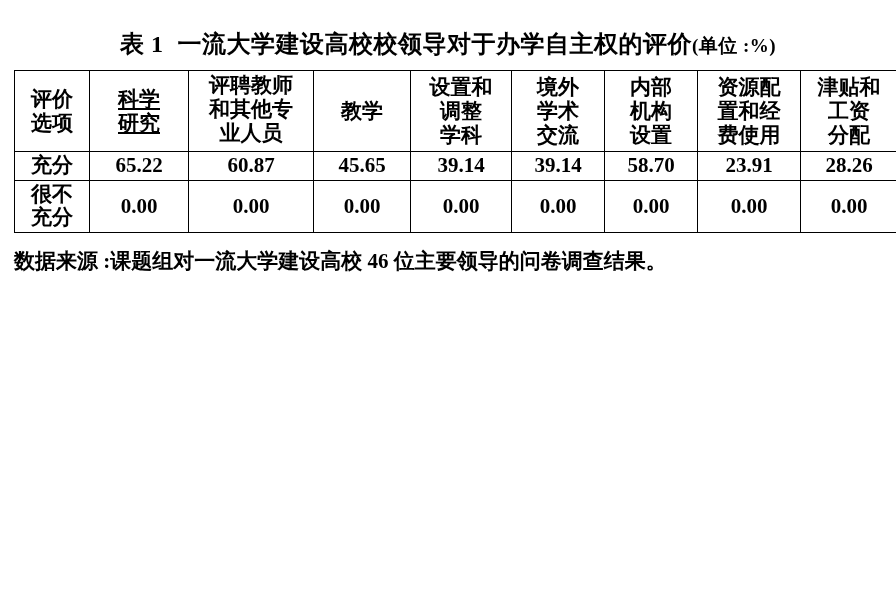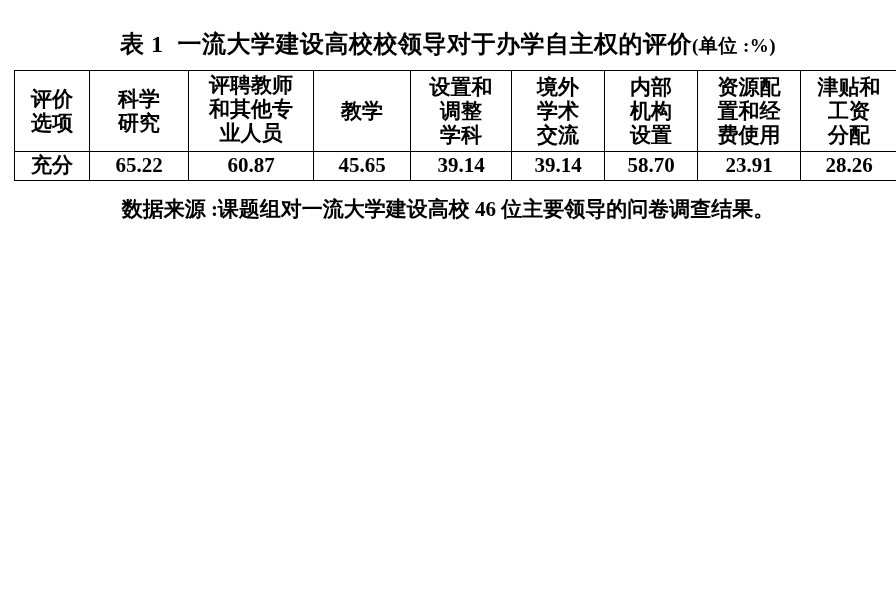--- a/index.html
+++ b/index.html
@@ -59,30 +59,29 @@
     font-size: 21px;
     padding: 4px 3px;
     line-height: 1.15;
   }
   td.rowhead {
     font-size: 21px;
     font-weight: bold;
     line-height: 1.1;
   }
   .col-0  { width: 68px; }
-  .col-1  { width: 92px; }
+  .col-1  { width: 92px; text-decoration: underline; }
   .col-2  { width: 118px; font-family: Liberation Mono, monospace; }
   .col-3  { width: 90px; }
   .col-4  { width: 94px; }
   .col-5  { width: 86px; }
   .col-6  { width: 86px; }
   .col-7  { width: 96px; }
   .col-8  { width: 90px; }
   .source {
-    text-align: center;
     font-size: 21px;
     font-weight: bold;
     padding-top: 14px;
     white-space: nowrap;
   }
 </style>
 </head>
 <body>
 
 <div class="page">
@@ -112,18 +111,30 @@
         <td>65.22</td>
         <td>60.87</td>
         <td>45.65</td>
         <td>39.14</td>
         <td>39.14</td>
         <td>58.70</td>
         <td>23.91</td>
         <td>28.26</td>
 
       </tr>
+      <tr>
+        <td class="rowhead">很不<br>充分</td>
+        <td>0.00</td>
+        <td>0.00</td>
+        <td>0.00</td>
+        <td>0.00</td>
+        <td>0.00</td>
+        <td>0.00</td>
+        <td>0.00</td>
+        <td>0.00</td>
+
+      </tr>
     </tbody>
   </table>
 
   <div class="source">数据来源 :课题组对一流大学建设高校 46 位主要领导的问卷调查结果。</div>
 
 </div>
 
 </body></html>

